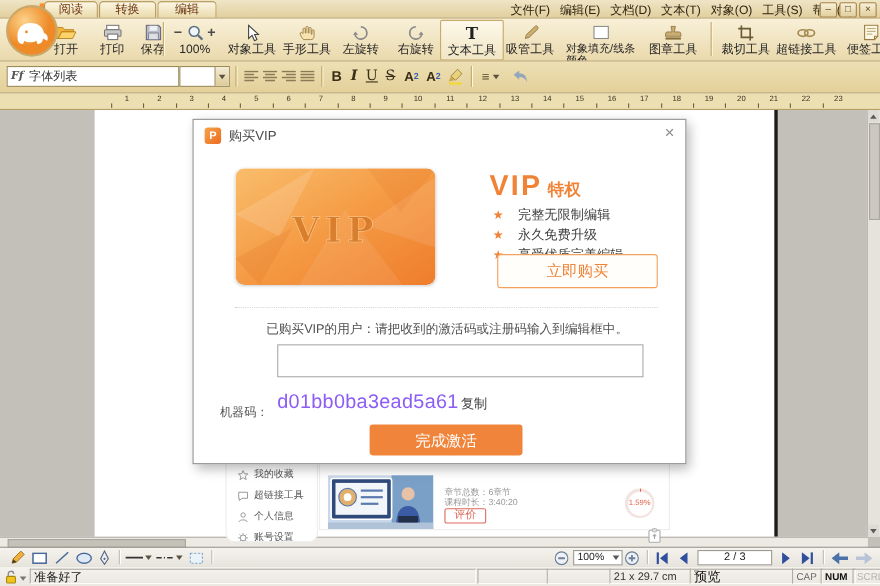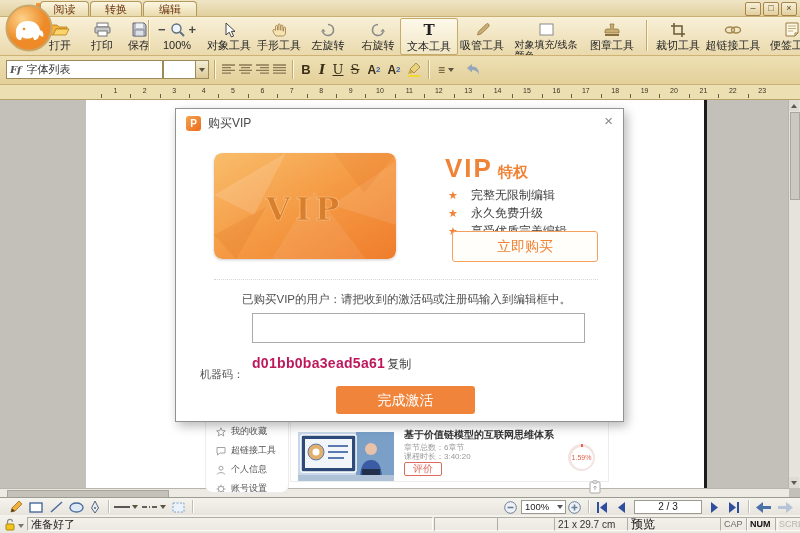--- a/index.html
+++ b/index.html
@@ -93,21 +93,21 @@
   .benefit .star{color:#f08336;font-size:11px;margin-right:13px}
   .buybtn{position:absolute;left:276px;top:122px;width:144px;height:29px;border:1px solid #f4a160;border-radius:3px;
           color:#f08336;font-size:14px;text-align:center;line-height:29px;background:#fffefb}
   .dots{position:absolute;left:38px;top:170px;width:384px;border-top:1px dotted #d5d5d5}
   .instr{position:absolute;left:66px;top:183px;font-size:11.5px;color:#4f4f4f;white-space:nowrap}
   .codelabel{position:absolute;left:22px;top:201px;width:52px;font-size:11px;color:#555;text-align:center;line-height:12px}
   .codeinput{position:absolute;left:76px;top:204px;width:323px;height:28px;border:1px solid #aaa;background:#fff;
              font-size:12px;padding:0 4px;outline:none}
   .mlabel{position:absolute;left:24px;top:258px;font-size:11px;color:#555}
   .mrow{position:absolute;left:76px;top:246px;display:flex;align-items:baseline;gap:2px}
-  .mcode{font-size:14px;font-weight:bold;color:#be185d;letter-spacing:.3px}
+  .mcode{font-size:18px;font-weight:normal;color:#8b5cf6;letter-spacing:.3px}
   .mcopy{font-size:12px;color:#3d3d3d}
   .activatebtn{position:absolute;left:160px;top:277px;width:139px;height:28px;background:#f0843b;border-radius:3px;
                color:#fff;font-size:14px;text-align:center;line-height:28px}
   
   #drawbar{position:absolute;top:497px;left:0;width:800px;height:18px;
            background:linear-gradient(#f5f3ed,#e7e4dd);border-top:1px solid #9d9a92;box-sizing:border-box}
   .dtool{position:absolute;top:2px;height:14px;display:flex;align-items:center;justify-content:center;gap:2px}
   .dsep{position:absolute;top:2px;width:1px;height:13px;background:#c0bdb5;box-shadow:1px 0 0 #fff}
   .pagebox{position:absolute;top:2px;width:66px;height:12px;background:#fff;border:1px solid #9d9a92;
            font-size:10px;text-align:center;line-height:12px;color:#222}
@@ -121,20 +121,29 @@
          font-size:10px;color:#333;display:flex;align-items:center;padding:0 3px;box-sizing:content-box}
 </style>
 </head>
 <body>
 
 <div id="tabsrow">
   <span class="tab-accent"></span>
   <div class="tab" style="left:40px;width:47px"><span>阅读</span></div>
   <div class="tab" style="left:90px;width:50px"><span>转换</span></div>
   <div class="tab" style="left:143px;width:52px"><span>编辑</span></div>
+  <div id="menubar">
+    <span>文件(F)</span>
+    <span>编辑(E)</span>
+    <span>文档(D)</span>
+    <span>文本(T)</span>
+    <span>对象(O)</span>
+    <span>工具(S)</span>
+    <span>帮助(H)</span>
+  </div>
   <div id="wincontrols">
     <div class="wc">–</div>
     <div class="wc">□</div>
     <div class="wc">×</div>
   </div>
 </div>
 
 <div class="abs" style="left:4px;top:3px;z-index:30">
   <svg width="50" height="50">
     <defs>
@@ -455,21 +464,20 @@
       <circle cx="18" cy="20" r="3.5" fill="#fff"></circle>
       <rect x="30" y="13" width="20" height="2" fill="#5a7ab0"></rect>
         <rect x="30" y="19" width="20" height="2" fill="#5a7ab0"></rect>
         <rect x="30" y="25" width="16" height="2" fill="#5a7ab0"></rect>
       <circle cx="73" cy="17" r="6" fill="#e8c2a8"></circle>
       <path d="M62 44c1-12 5-16 11-16s10 4 11 16z" fill="#3b5ba5"></path>
       <rect x="0" y="43" width="96" height="6" fill="#b0c2d8"></rect>
       <rect x="64" y="37" width="18" height="6" rx="1" fill="#22304a"></rect>
     </svg>
   </div>
-  <div class="ctitle">基于价值链模型的互联网思维体系</div>
   <div class="cmeta" style="top:23px">章节总数：6章节</div>
   <div class="cmeta" style="top:32px">课程时长：3:40:20</div>
   <div class="cbtn">评价</div>
   <div class="cprog">
       <i></i>
       <b>1.59%</b>
     </div>
 </div>
 
 <div id="clipicon">

